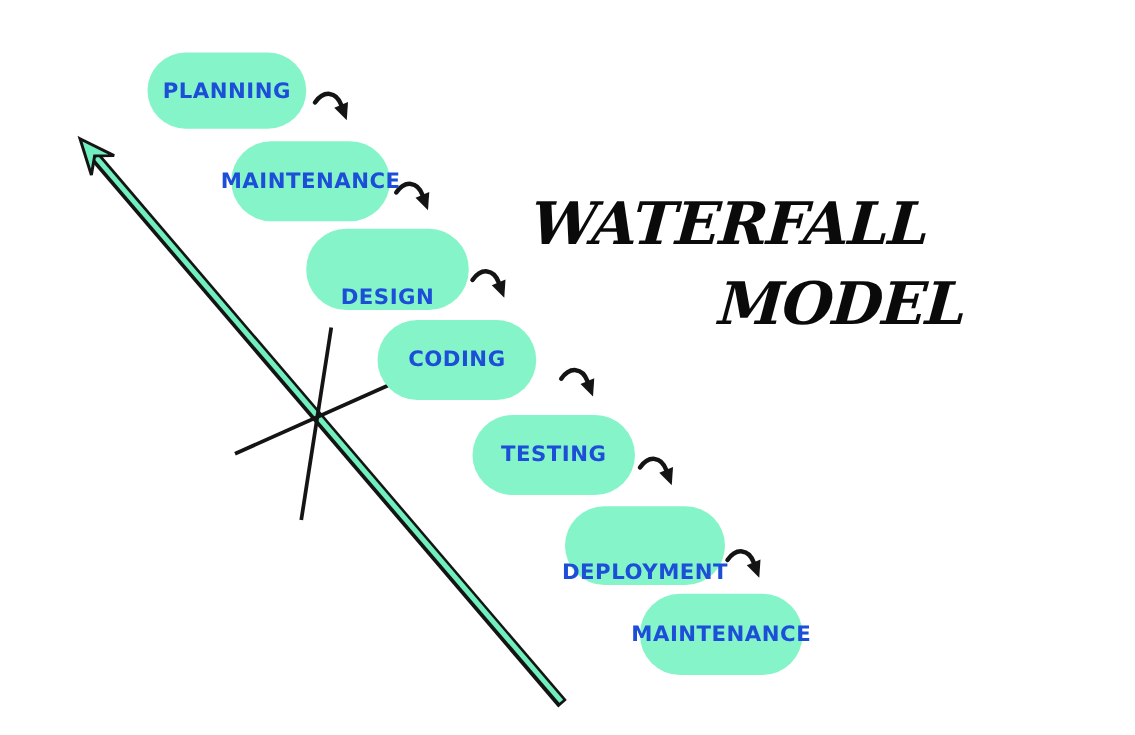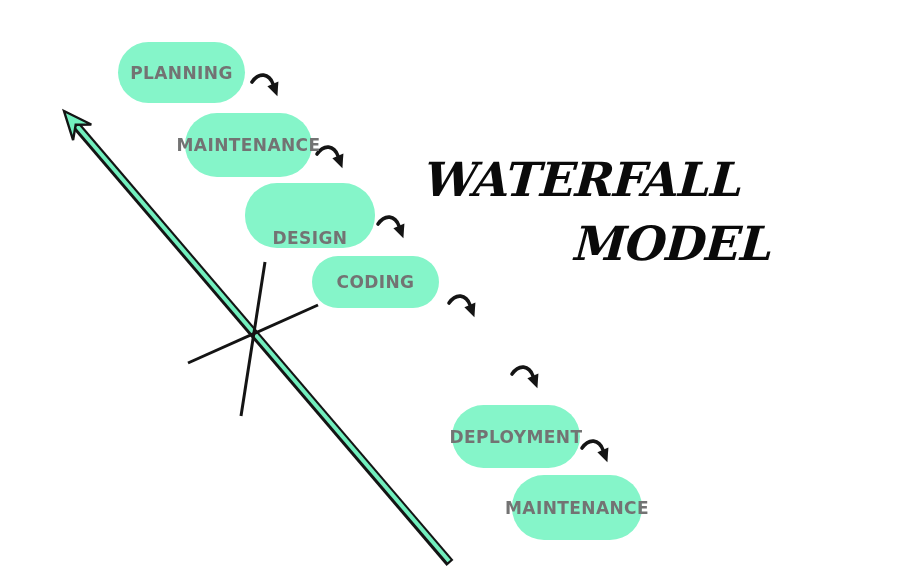--- a/index.html
+++ b/index.html
@@ -21,44 +21,44 @@
     background: #85f5c9;
     border-radius: 32px;
     display: flex;
     align-items: center;
     justify-content: center;
   }
   .pill-label {
     font-weight: bold;
     font-size: 17px;
     letter-spacing: 0.4px;
-    color: #737373;
+    color: #1d4ed8;
     white-space: nowrap;
   }
   .title-line {
     position: absolute;
     font-family: "DejaVu Serif", "Liberation Serif", serif;
     font-style: italic;
     font-weight: bold;
     font-size: 47px;
     letter-spacing: -1px;
     color: #0a0a0a;
     white-space: nowrap;
     transform: skewX(-4deg);
   }
   #title1 { left: 425px; top: 152px; }
   #title2 { left: 575px; top: 216px; }
 
   
   #pill-0 { left: 118px; top:  42px; width: 127px; height: 61px; }
   #pill-1 { left: 185px; top: 113px; width: 127px; height: 64px; }
   #pill-2 { left: 245px; top: 183px; width: 130px; height: 65px; align-items: flex-end; }
-  #pill-3 { left: 312px; top: 256px; width: 127px; height: 52px; }
+  #pill-3 { left: 302px; top: 256px; width: 127px; height: 64px; }
   #pill-4 { left: 378px; top: 332px; width: 130px; height: 64px; }
-  #pill-5 { left: 452px; top: 405px; width: 128px; height: 63px; }
+  #pill-5 { left: 452px; top: 405px; width: 128px; height: 63px; align-items: flex-end; }
   #pill-6 { left: 512px; top: 475px; width: 130px; height: 65px; }
 </style>
 </head>
 <body>
 
 <div class="stage">
 
   <svg class="layer" viewBox="0 0 908 588">
     <defs>
       <symbol id="swoosh" overflow="visible">
@@ -91,20 +91,23 @@
   </div>
   <div class="pill" id="pill-1">
     <span class="pill-label">MAINTENANCE</span>
   </div>
   <div class="pill" id="pill-2">
     <span class="pill-label">DESIGN</span>
   </div>
   <div class="pill" id="pill-3">
     <span class="pill-label">CODING</span>
   </div>
+  <div class="pill" id="pill-4">
+    <span class="pill-label">TESTING</span>
+  </div>
   <div class="pill" id="pill-5">
     <span class="pill-label">DEPLOYMENT</span>
   </div>
   <div class="pill" id="pill-6">
     <span class="pill-label">MAINTENANCE</span>
   </div>
 
   <div class="title-line" id="title1">WATERFALL</div>
   <div class="title-line" id="title2">MODEL</div>
 

